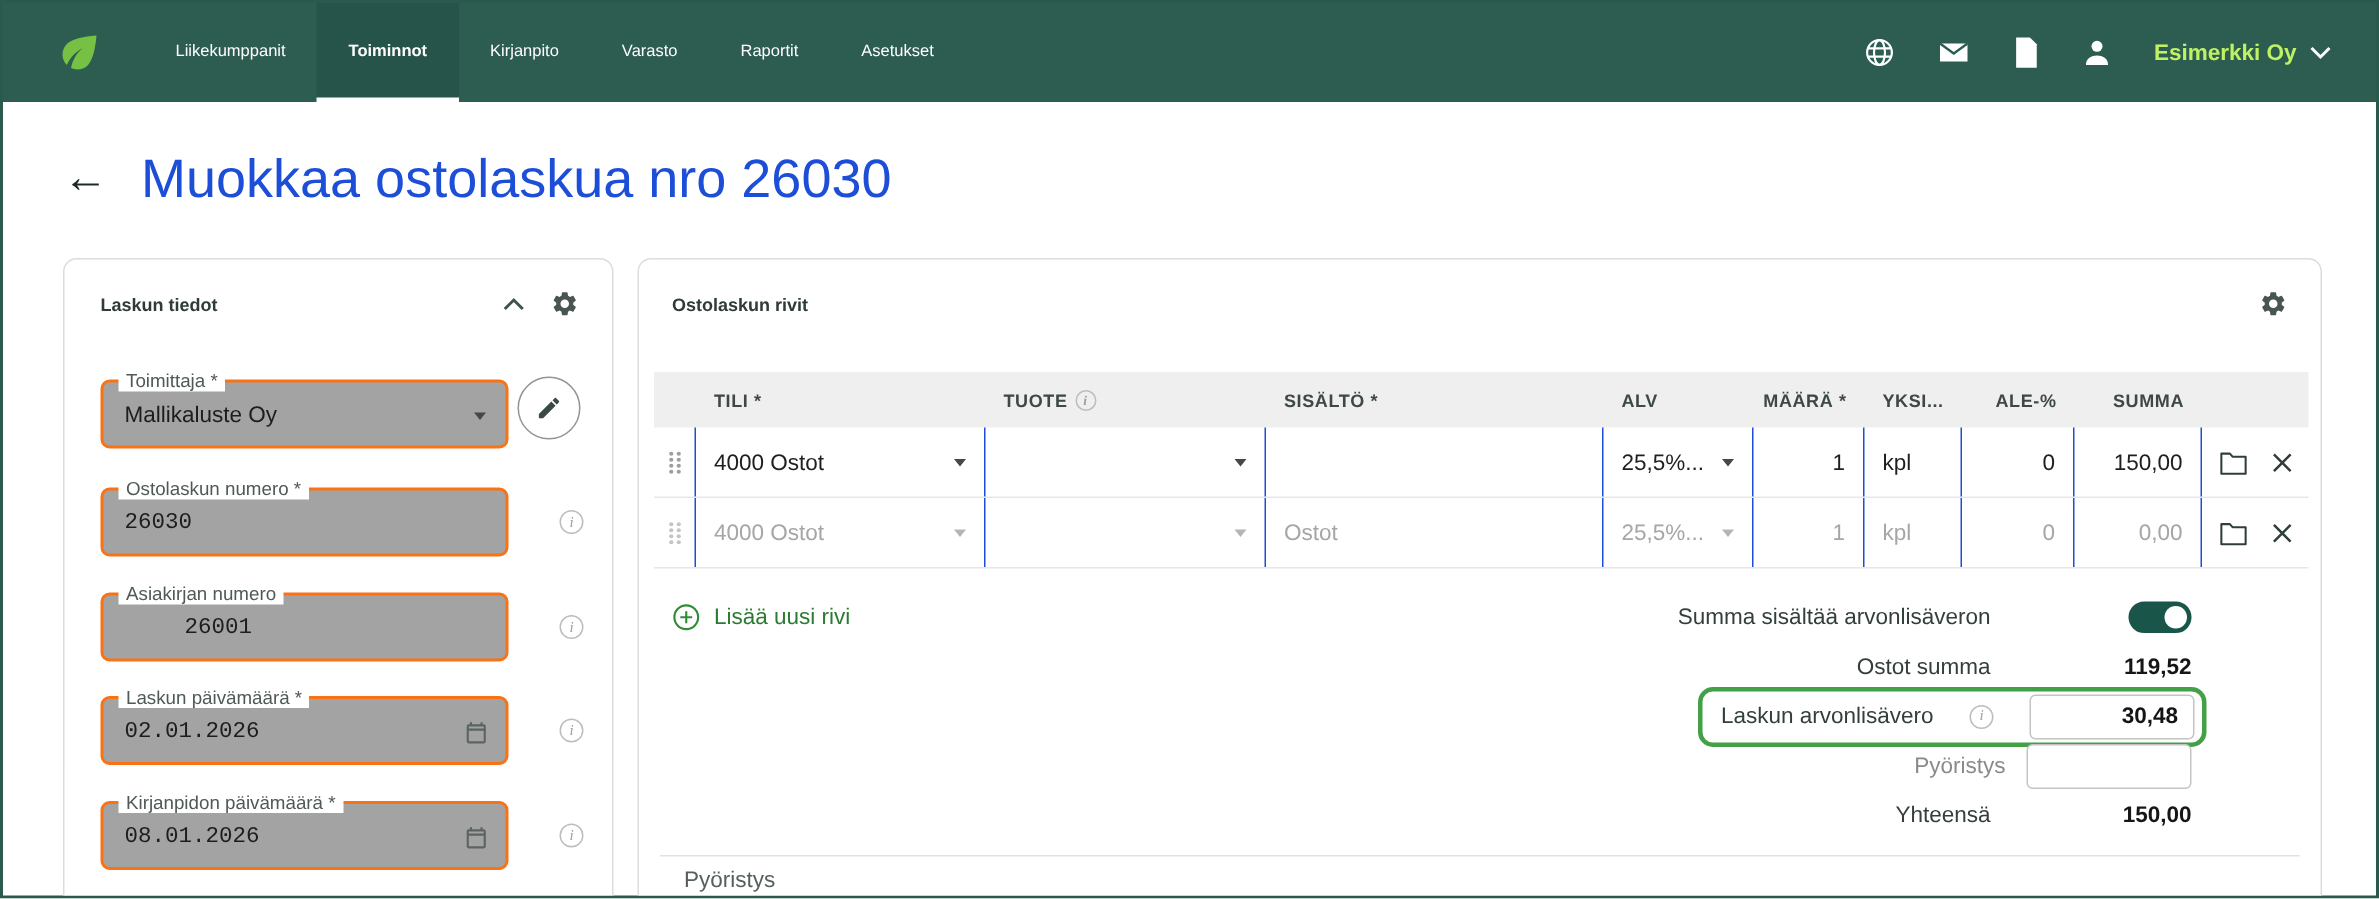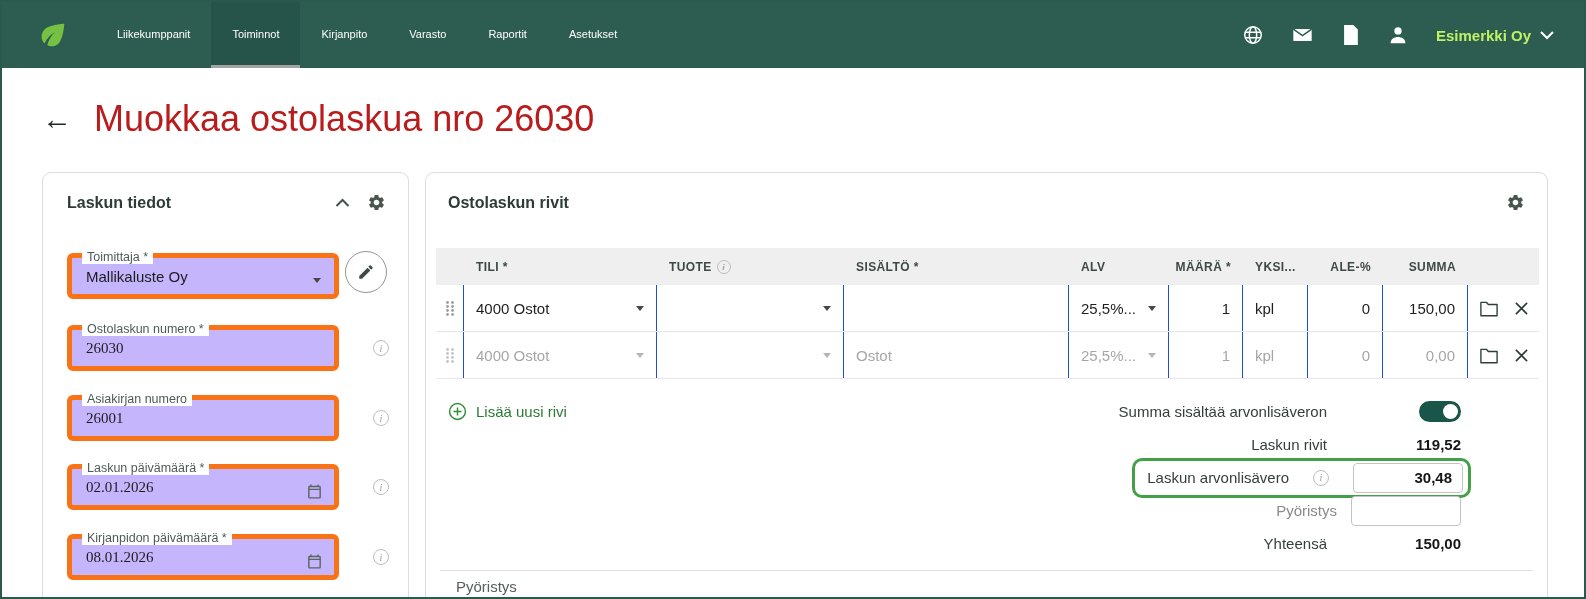--- a/index.html
+++ b/index.html
@@ -4,44 +4,44 @@
 <style>
   * { margin:0; padding:0; box-sizing:border-box; }
   body { font-family:"Liberation Sans", sans-serif; background:#fff; }
   .screen { position:relative; width:1586px; height:599px; border:2px solid #2a5a4d; background:#fff; overflow:hidden; }
 
   
   .navbar { position:absolute; top:0; left:0; right:0; height:66px; background:#2d5c50; display:flex; align-items:stretch; padding-left:34px; }
   .logo { display:flex; align-items:center; margin-right:26px; cursor:pointer; }
   .nav-items { display:flex; align-items:stretch; }
   .nav-item { display:flex; align-items:center; padding:0 21px; color:#fff; font-size:11px; cursor:pointer; border-bottom:3px solid transparent; }
-  .nav-item.active { background:#26544a; border-bottom:3px solid #a3a3a3; font-weight:normal; }
+  .nav-item.active { background:#26544a; border-bottom:3px solid #ffffff; font-weight:bold; }
   .nav-right { margin-left:auto; display:flex; align-items:center; gap:27px; padding-right:30px; }
   .nav-icon { display:flex; align-items:center; cursor:pointer; }
   .company { display:flex; align-items:center; gap:9px; color:#bef264; font-size:15px; font-weight:bold; cursor:pointer; }
 
   
   .page-title-row { position:absolute; top:96px; left:40px; display:flex; align-items:center; gap:22px; }
   .back-arrow { font-size:30px; color:#1f2a27; cursor:pointer; line-height:1; }
-  .page-title-row h1 { font-size:36px; font-weight:400; color:#b91c1c; }
+  .page-title-row h1 { font-size:36px; font-weight:400; color:#1d4ed8; }
 
   
   .card { position:absolute; top:170px; background:#fff; border:1px solid #dcdcdc; border-radius:9px; }
   .card-left { left:40px; width:367px; height:520px; }
   .card-right { left:423px; width:1123px; height:520px; }
   .card-header { position:absolute; top:20px; left:24px; right:22px; display:flex; justify-content:space-between; align-items:center; }
-  .card-header h2 { font-size:16px; font-weight:bold; color:#2e3b37; }
+  .card-header h2 { font-size:12px; font-weight:bold; color:#2e3b37; }
   .card-header .hicons { display:flex; align-items:center; gap:17px; }
   .icon-btn { cursor:pointer; display:flex; align-items:center; }
 
   
   .fgroup { position:absolute; left:24px; }
-  .field { position:relative; height:46px; border:5px solid #f97316; border-radius:6px; background:#c4b5fd; }
+  .field { position:relative; height:46px; border:2px solid #f97316; border-radius:6px; background:#a3a3a3; }
   .field label { position:absolute; top:-8px; left:10px; background:#fff; padding:0 5px; font-size:12.5px; color:#4e5a55; white-space:nowrap; }
-  .field input { border:none; outline:none; background:transparent; width:100%; height:100%; padding:0 36px 0 14px; font-size:15px; color:#1d1d1d; font-family:Liberation Serif, serif; }
+  .field input { border:none; outline:none; background:transparent; width:100%; height:100%; padding:0 36px 0 14px; font-size:15px; color:#1d1d1d; font-family:Liberation Mono, monospace; }
   .field .fvalue { display:flex; align-items:center; height:100%; padding:0 30px 0 14px; font-size:15px; color:#1d1d1d; }
   .caret { width:0; height:0; border-left:4.5px solid transparent; border-right:4.5px solid transparent; border-top:5.5px solid #474747; }
   .field .caret { position:absolute; right:13px; top:20px; }
   .field .cal { position:absolute; right:11px; top:14px; }
   .info-dot { width:16px; height:16px; border:1.5px solid #bdbdbd; border-radius:50%; color:#9e9e9e; font-size:10px; font-style:italic; font-family:"Liberation Serif", serif; display:inline-flex; align-items:center; justify-content:center; cursor:pointer; }
   .fgroup .info-dot { position:absolute; left:306px; top:15px; }
   .circle-btn { position:absolute; left:302px; top:78px; width:42px; height:42px; border:1px solid #8f9693; border-radius:50%; background:#fff; display:flex; align-items:center; justify-content:center; cursor:pointer; }
 
   
   .rows-table { position:absolute; left:10px; top:75px; width:1103px; }
@@ -165,21 +165,21 @@
 
     <div class="fgroup" style="top:152px;">
       <div class="field" style="width:272px;">
         <label>Ostolaskun numero *</label>
         <input value="26030" style="">
       </div>
       <span class="info-dot">i</span>
     </div>
 
     <div class="fgroup" style="top:222px;">
-      <div class="field" style="width:272px;">
+      <div class="field" style="width:272px;padding-left:40px;">
         <label>Asiakirjan numero</label>
         <input value="26001" style="">
       </div>
       <span class="info-dot">i</span>
     </div>
 
     <div class="fgroup" style="top:291px;">
       <div class="field" style="width:272px;">
         <label>Laskun päivämäärä *</label>
         <input value="02.01.2026" style="">
@@ -340,21 +340,21 @@
     <div class="totals">
       <div class="tline">
         <span>Summa sisältää arvonlisäveron</span>
         <span class="tval">
           <span class="toggle">
               <span class="knob"></span>
             </span>
         </span>
       </div>
       <div class="tline">
-        <span>Laskun rivit</span>
+        <span>Ostot summa</span>
         <span class="tval">119,52</span>
       </div>
       <div class="tline">
         <span class="highlight">
           <span>Laskun arvonlisävero</span>
           <span class="info-dot">i</span>
           <input class="bold" value="30,48" style="">
         </span>
       </div>
       <div class="tline">

